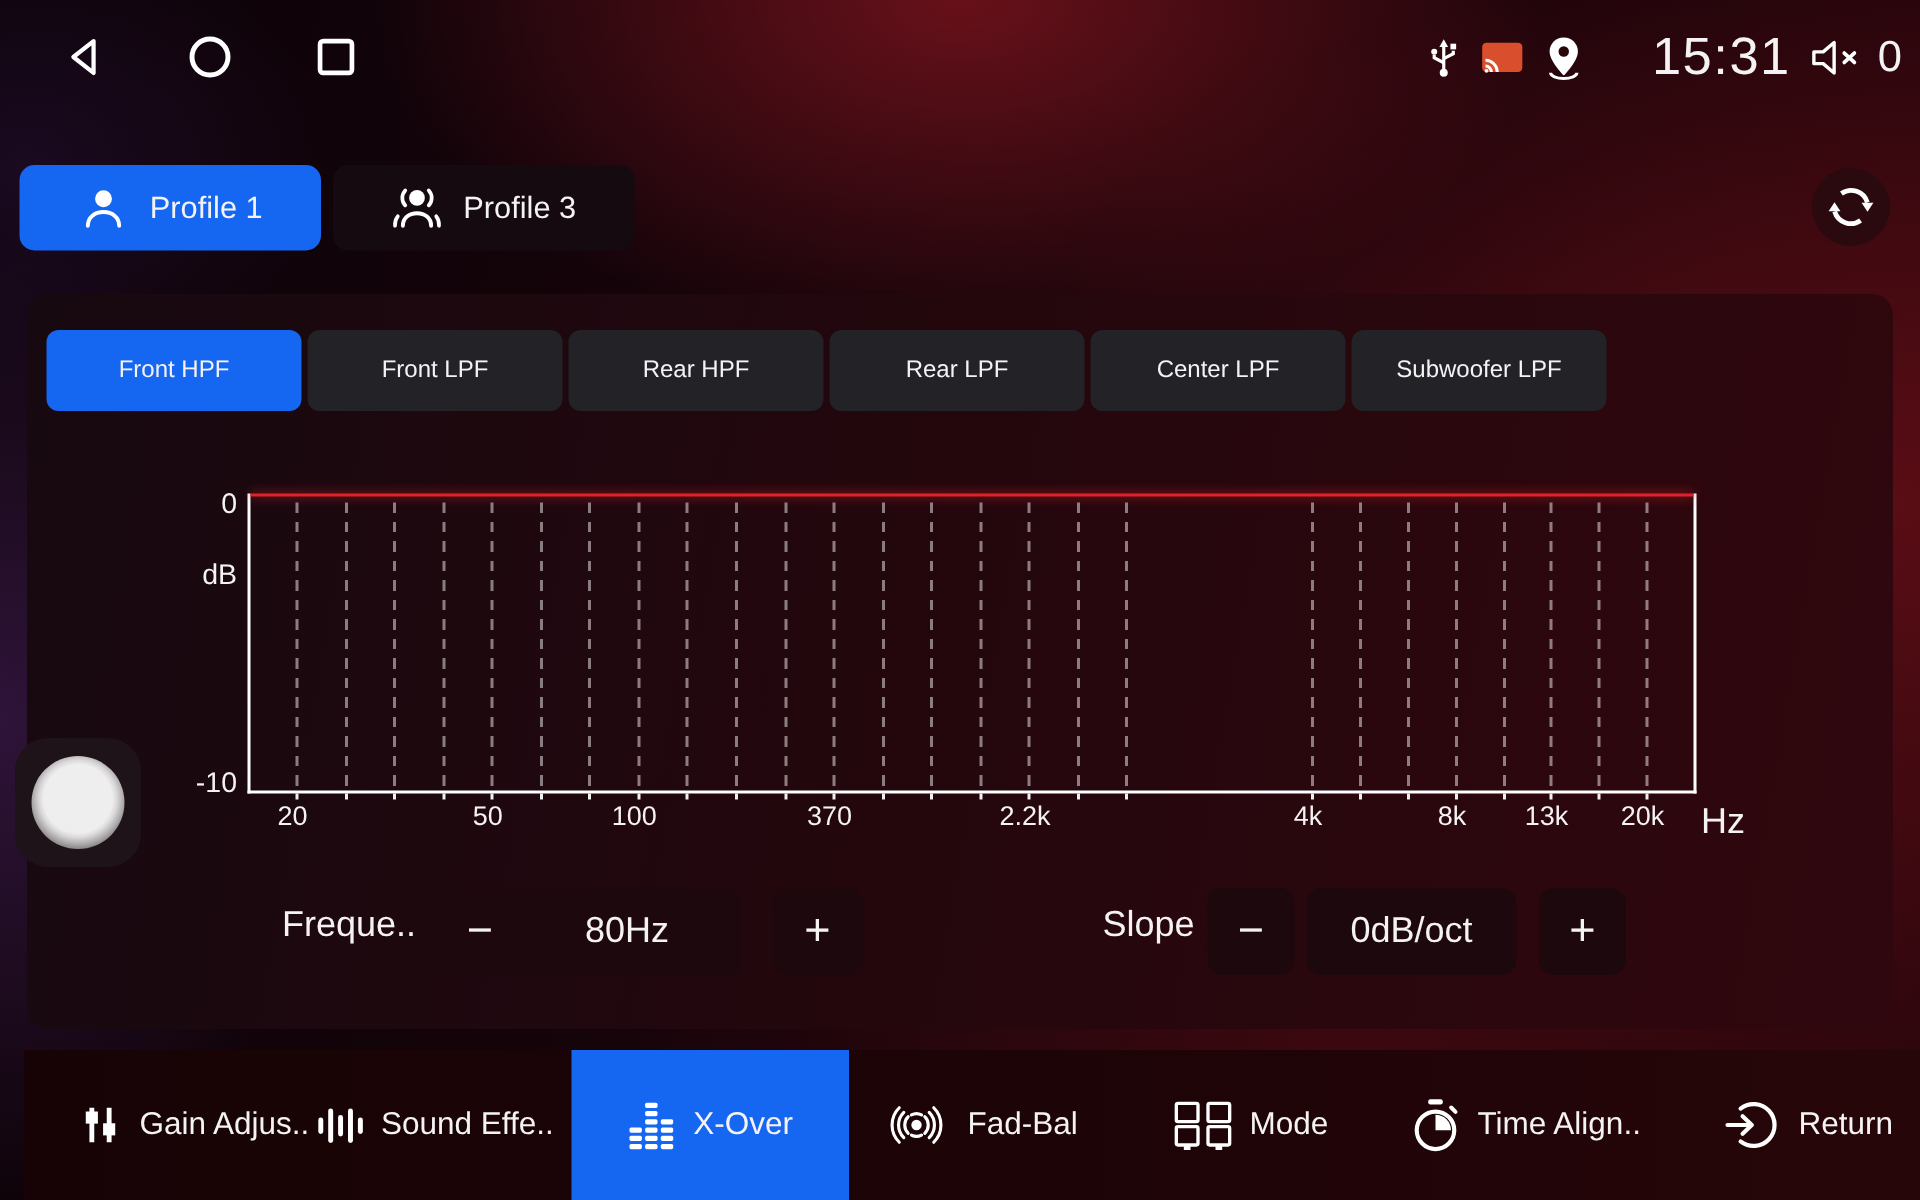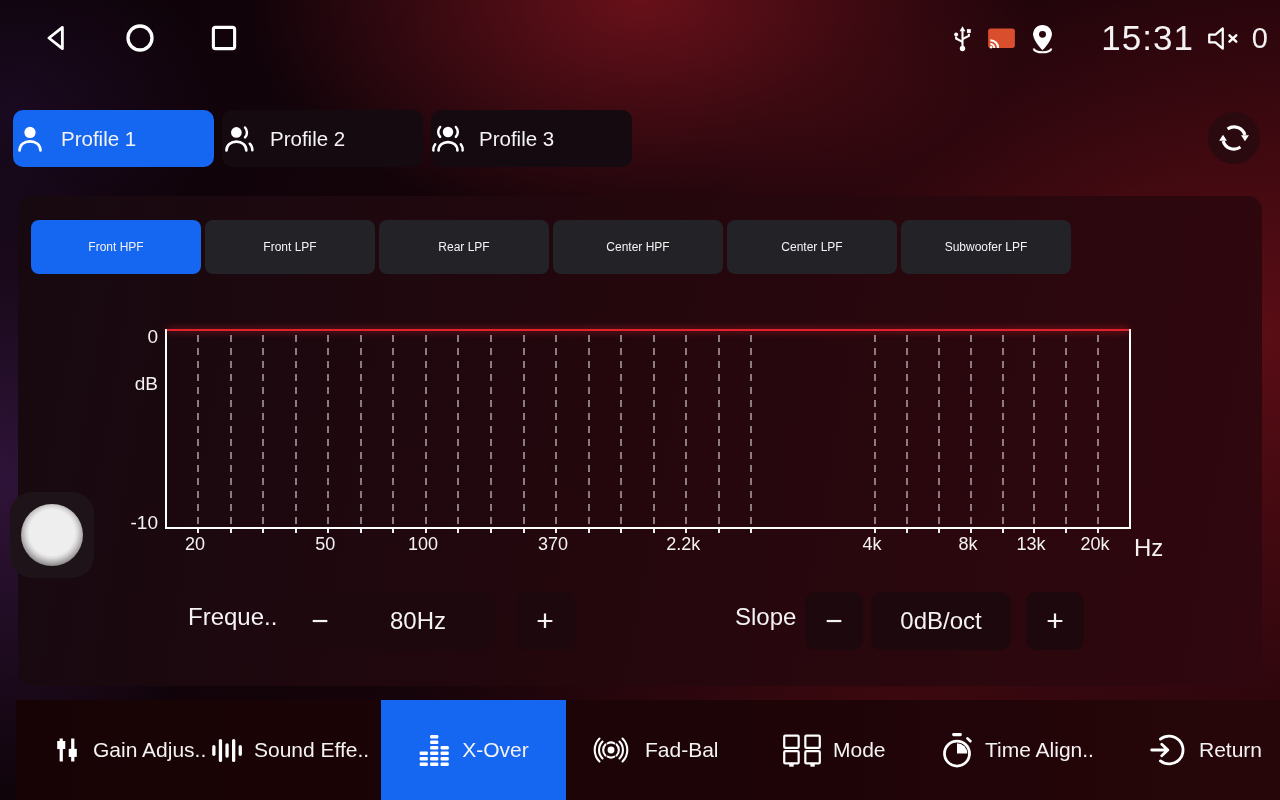--- a/index.html
+++ b/index.html
@@ -19,29 +19,29 @@
 
   
   .android-nav{position:absolute;top:20px;left:38px;display:flex;gap:48px;align-items:center;}
   .android-nav button{width:36px;height:36px;display:flex;align-items:center;justify-content:center;}
   .status-right{position:absolute;top:16px;right:12px;display:flex;align-items:center;gap:11px;height:44px;}
   .clock{font-size:35px;letter-spacing:1px;margin-left:32px;}
   .vol-num{font-size:29px;margin-left:-4px;}
 
   
   .profile-row{position:absolute;top:110px;left:13px;display:flex;gap:8px;}
-  .profile-btn{width:201px;height:57px;border-radius:10px;background:#150a10;display:flex;align-items:center;gap:14px;font-size:20.5px;}
+  .profile-btn{width:201px;height:57px;border-radius:10px;background:#150a10;display:flex;align-items:center;justify-content:center;gap:14px;font-size:20.5px;}
   .profile-btn.active{background:#1566f0;}
   .sync-btn{position:absolute;top:112px;right:20px;width:52px;height:52px;border-radius:50%;background:#2a0a0f;display:flex;align-items:center;justify-content:center;}
 
   
   .panel{position:absolute;left:18px;top:196px;width:1244px;height:490px;border-radius:14px;
     background:linear-gradient(100deg,#170910 0%,#24070d 50%,#30070e 100%);}
   .filter-tabs{position:absolute;top:24px;left:13px;display:flex;gap:4px;}
-  .filter-tab{width:170px;height:54px;border-radius:8px;background:#232227;font-size:12px;display:flex;align-items:center;justify-content:center;white-space:nowrap;}
+  .filter-tab{width:170px;height:54px;border-radius:8px;background:#232227;font-size:16px;display:flex;align-items:center;justify-content:center;white-space:nowrap;}
   .filter-tab.active{background:#1566f0;}
 
   
   .plot{position:absolute;left:147px;top:133px;width:962px;height:198px;
     border-left:2px solid #fff;border-right:2px solid #fff;border-bottom:2px solid #fff;}
   .curve{position:absolute;left:0;right:0;top:0;height:2px;background:#e2222b;box-shadow:0 0 7px rgba(232,34,46,.9);}
   .gridline{position:absolute;top:6px;bottom:0;width:2px;
     background:repeating-linear-gradient(to bottom,rgba(226,220,223,.55) 0 7px,transparent 7px 13px);}
   .tickstub{position:absolute;bottom:-6px;width:2px;height:4px;background:#efeef0;}
   .ylab{position:absolute;left:84px;width:56px;text-align:right;font-size:19px;}
@@ -135,31 +135,20 @@
         <svg width="34" height="34" viewBox="0 0 26 26">
           <circle cx="13" cy="8" r="4.3" fill="#fff"></circle>
           <path d="M5 21.8 c0-4.4 3.6-7 8-7 s8 2.6 8 7" fill="none" stroke="#fff" stroke-width="2" stroke-linecap="round"></path>
         </svg>
       </span>
       <span>Profile 1</span>
     </button>
     <button class="profile-btn">
       <span>
         <svg width="34" height="34" viewBox="0 0 26 26">
-          <circle cx="11" cy="8" r="4.1" fill="#fff"></circle>
-          <path d="M17.6 4.2 a5.6 5.6 0 0 1 0 7.6" fill="none" stroke="#fff" stroke-width="1.9" stroke-linecap="round"></path>
-          <path d="M3.4 21.8 c0-4.2 3.4-6.8 7.6-6.8 s7.6 2.6 7.6 6.8" fill="none" stroke="#fff" stroke-width="2" stroke-linecap="round"></path>
-          <path d="M21.2 16.6 a6.6 6.6 0 0 1 2 5" fill="none" stroke="#fff" stroke-width="1.9" stroke-linecap="round"></path>
-        </svg>
-      </span>
-      <span>Profile 2</span>
-    </button>
-    <button class="profile-btn">
-      <span>
-        <svg width="34" height="34" viewBox="0 0 26 26">
           <circle cx="13" cy="7.6" r="4" fill="#fff"></circle>
           <path d="M7 3.8 a5.6 5.6 0 0 0 0 7.6 M19 3.8 a5.6 5.6 0 0 1 0 7.6" fill="none" stroke="#fff" stroke-width="1.9" stroke-linecap="round"></path>
           <path d="M5.8 21.8 c0-4 3.2-6.4 7.2-6.4 s7.2 2.4 7.2 6.4" fill="none" stroke="#fff" stroke-width="2" stroke-linecap="round"></path>
           <path d="M3.2 17 a6.8 6.8 0 0 0-1.4 4.8 M22.8 17 a6.8 6.8 0 0 1 1.4 4.8" fill="none" stroke="#fff" stroke-width="1.9" stroke-linecap="round"></path>
         </svg>
       </span>
       <span>Profile 3</span>
     </button>
   </div>
 <button class="sync-btn">
@@ -170,22 +159,22 @@
       <path d="M21 23.4 A10.5 10.5 0 0 1 4.8 17.8" fill="none" stroke="#fff" stroke-width="3"></path>
       <polygon points="8.4,17.6 1,17.6 4.7,12" fill="#fff"></polygon>
     </svg>
     </span>
 </button>
 
 <div class="panel">
   <div class="filter-tabs" id="filterTabs">
       <button class="filter-tab active">Front HPF</button>
       <button class="filter-tab">Front LPF</button>
+      <button class="filter-tab">Rear HPF</button>
       <button class="filter-tab">Rear LPF</button>
-      <button class="filter-tab">Center HPF</button>
       <button class="filter-tab">Center LPF</button>
       <button class="filter-tab">Subwoofer LPF</button>
     </div>
 
   <div class="plot" id="plot">
     <div class="curve"></div>
   <div class="gridline" style="left: 3.12%;"></div>
       <div class="tickstub" style="left: 3.12%;"></div>
       <div class="gridline" style="left: 6.5%;"></div>
       <div class="tickstub" style="left: 6.5%;"></div>

